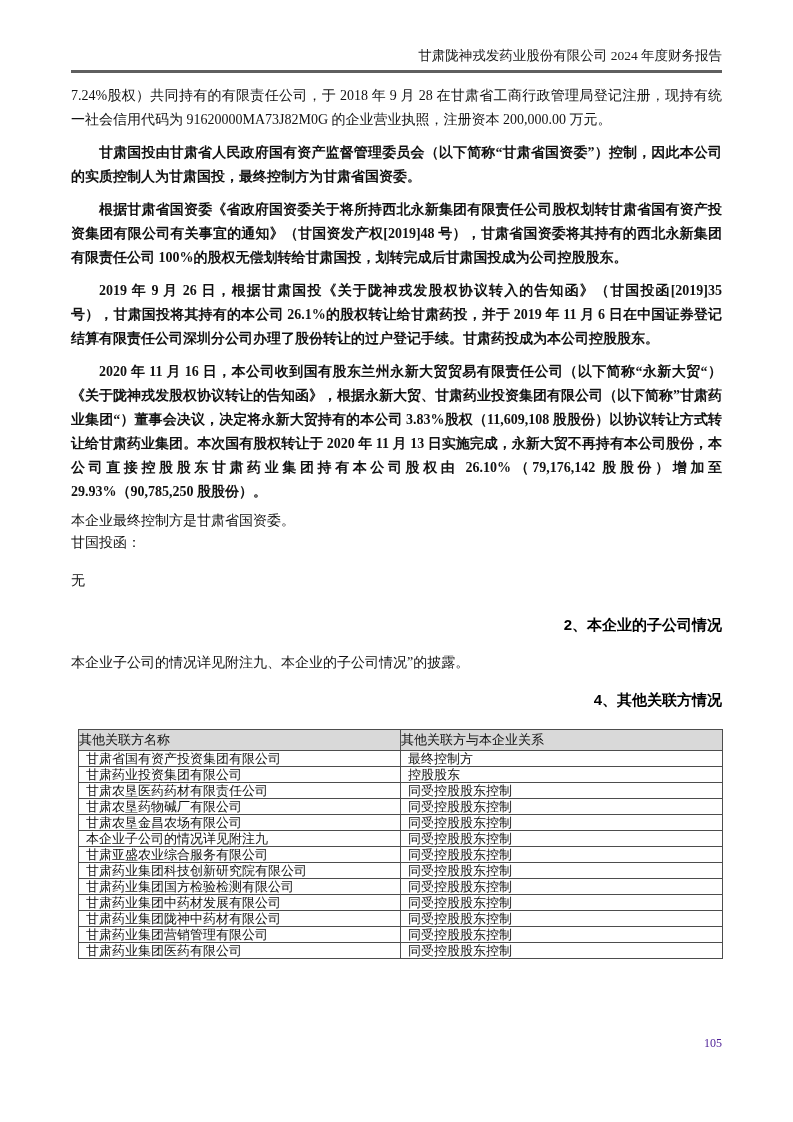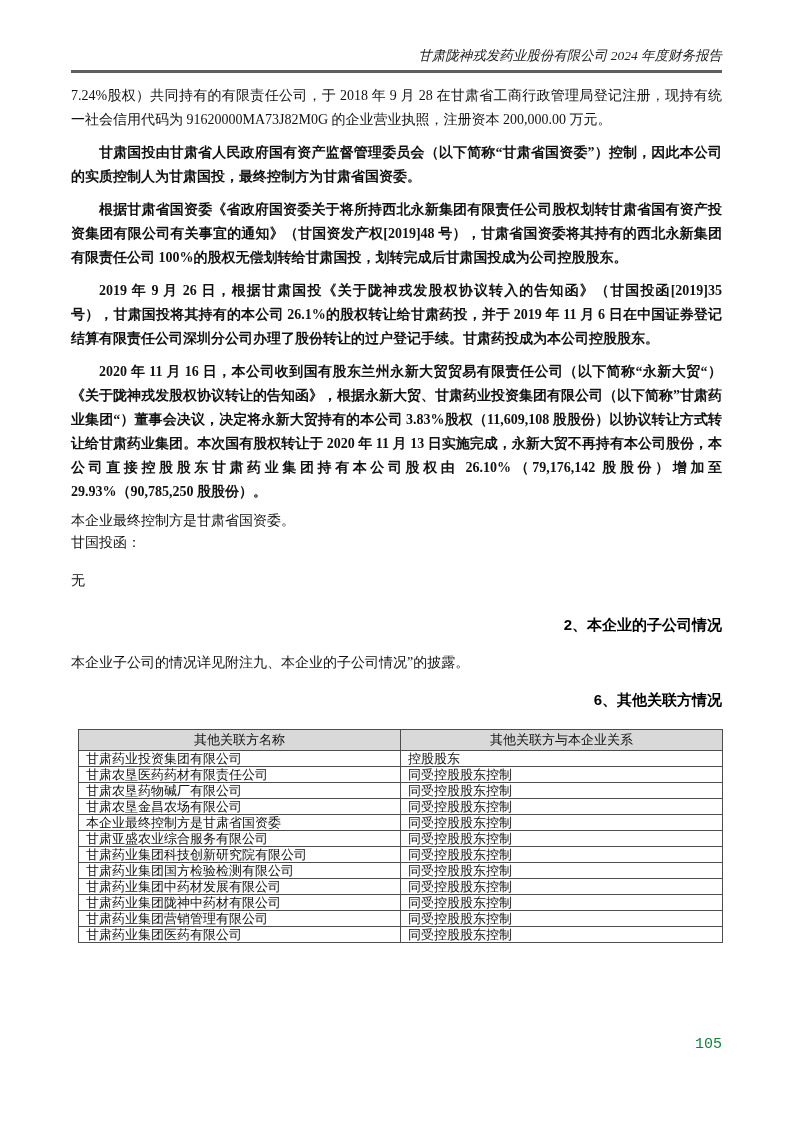--- a/index.html
+++ b/index.html
@@ -21,21 +21,20 @@
     position: absolute;
     left: 71px;
     right: 71px;
     top: 46px;
     text-align: right;
     font-size: 13.5px;
     line-height: 19px;
     color: #1a1a1a;
     padding-bottom: 5px;
     border-bottom: 3px solid #5f5f5f;
-    font-style: italic;
   }
   .content {
     position: absolute;
     left: 71px;
     right: 71px;
     top: 84px;
   }
   .content p.body-para {
     font-size: 14px;
     line-height: 24px;
@@ -71,43 +70,42 @@
     margin-left: 7px;
     width: 644px;
     border-collapse: collapse;
     table-layout: fixed;
   }
   .related-table th {
     background: #d9d9d9;
     font-weight: 400;
     font-size: 13px;
     height: 21px;
-    text-align: center;
+    text-align: left;
     border: 1px solid #4d4d4d;
     padding: 0;
   }
   .related-table td {
     font-size: 13px;
     height: 16px;
     line-height: 15px;
     text-align: left;
     border: 1px solid #4d4d4d;
     padding: 0 2px 0 7px;
     white-space: nowrap;
     overflow: hidden;
   }
   .col-name  { width: 322px; }
   .col-rel   { width: 322px; }
   .page-number {
     position: absolute;
     top: 1036px;
     right: 71px;
-    font-size: 15px;
-    color: #15803d;
-    font-family: Liberation Mono, monospace;
+    font-size: 12px;
+    color: #4c1d95;
   }
 </style>
 </head>
 <body>
 
 <div class="page">
 
   <div class="page-header">
     <span>甘肃陇神戎发药业股份有限公司 2024 年度财务报告</span>
   </div>
@@ -120,52 +118,56 @@
     <p class="body-para p-indent">2019 年 9 月 26 日，根据甘肃国投《关于陇神戎发股权协议转入的告知函》（甘国投函[2019]35 号），甘肃国投将其持有的本公司 26.1%的股权转让给甘肃药投，并于 2019 年 11 月 6 日在中国证券登记结算有限责任公司深圳分公司办理了股份转让的过户登记手续。甘肃药投成为本公司控股股东。</p>
     <p class="body-para p-indent">2020 年 11 月 16 日，本公司收到国有股东兰州永新大贸贸易有限责任公司（以下简称“永新大贸“）《关于陇神戎发股权协议转让的告知函》，根据永新大贸、甘肃药业投资集团有限公司（以下简称”甘肃药业集团“）董事会决议，决定将永新大贸持有的本公司 3.83%股权（11,609,108 股股份）以协议转让方式转让给甘肃药业集团。本次国有股权转让于 2020 年 11 月 13 日实施完成，永新大贸不再持有本公司股份，本公司直接控股股东甘肃药业集团持有本公司股权由 26.10%（79,176,142 股股份）增加至 29.93%（90,785,250 股股份）。</p>
 
     <div class="note-line note-controller">本企业最终控制方是甘肃省国资委。</div>
     <div class="note-line">甘国投函：</div>
     <div class="note-line note-blank-gap">无</div>
 
     <div class="section-heading heading-subsidiaries">2、本企业的子公司情况</div>
     <div class="section-body">本企业子公司的情况详见附注九、本企业的子公司情况”的披露。</div>
 
-    <div class="section-heading heading-related">6、其他关联方情况</div>
+    <div class="section-heading heading-related">4、其他关联方情况</div>
 
     <table class="related-table">
       <colgroup>
           <col class="col-name">
           <col class="col-rel">
         </colgroup>
       <thead>
         <tr>
           <th>其他关联方名称</th>
           <th>其他关联方与本企业关系</th>
         </tr>
       </thead>
       <tbody>
         <tr>
+            <td>甘肃省国有资产投资集团有限公司</td>
+            <td>最终控制方</td>
+          </tr>
+        <tr>
             <td>甘肃药业投资集团有限公司</td>
             <td>控股股东</td>
           </tr>
         <tr>
             <td>甘肃农垦医药药材有限责任公司</td>
             <td>同受控股股东控制</td>
           </tr>
         <tr>
             <td>甘肃农垦药物碱厂有限公司</td>
             <td>同受控股股东控制</td>
           </tr>
         <tr>
             <td>甘肃农垦金昌农场有限公司</td>
             <td>同受控股股东控制</td>
           </tr>
         <tr>
-            <td>本企业最终控制方是甘肃省国资委</td>
+            <td>本企业子公司的情况详见附注九</td>
             <td>同受控股股东控制</td>
           </tr>
         <tr>
             <td>甘肃亚盛农业综合服务有限公司</td>
             <td>同受控股股东控制</td>
           </tr>
         <tr>
             <td>甘肃药业集团科技创新研究院有限公司</td>
             <td>同受控股股东控制</td>
           </tr>

